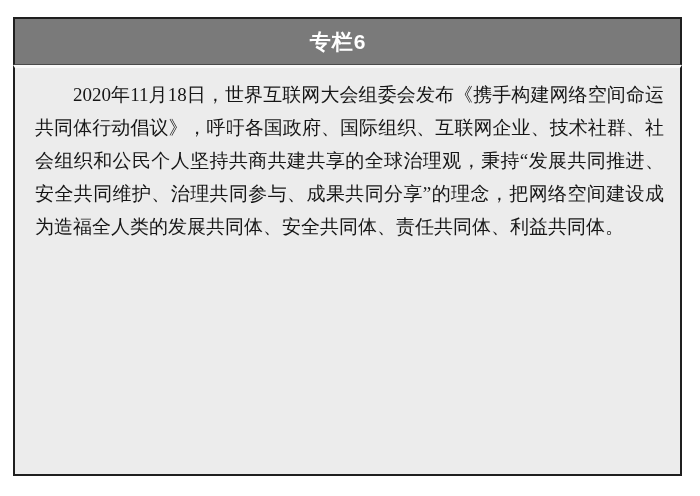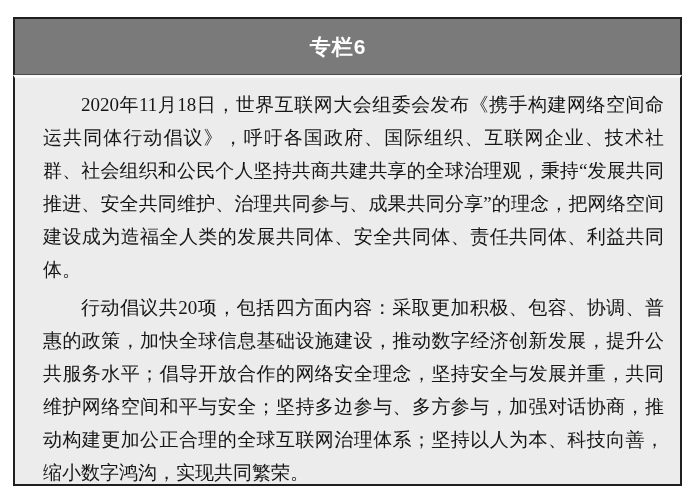--- a/index.html
+++ b/index.html
@@ -13,21 +13,21 @@
     overflow: hidden;
     font-family: "Liberation Serif", serif;
   }
   .panel {
     box-sizing: border-box;
     width: 669px;
     margin: 17px 18px 0 13px;
   }
   .panel-header {
     box-sizing: border-box;
-    height: 58px;
+    height: 48px;
     background: #7a7a7a;
     border: 2px solid #1f1f1f;
     border-bottom: 1px solid #4a4a4a;
     display: flex;
     align-items: center;
     justify-content: center;
     color: #ffffff;
     font-family: "Liberation Sans", sans-serif;
     font-weight: bold;
     font-size: 21px;
@@ -35,36 +35,35 @@
   }
   .panel-header .badge {
     margin-right: 0.9em;
   }
   .panel-body {
     box-sizing: border-box;
     height: 411px;
     background: #ececec;
     border: 2px solid #1f1f1f;
     border-top: 3px solid #f9f9f9;
-    padding: 10px 16px 0 28px;
+    padding: 10px 16px 0 20px;
     overflow: hidden;
     color: #161616;
     font-size: 19px;
     line-height: 33px;
     text-align: justify;
   }
   .panel-body p {
     margin: 0 0 5px 0;
     text-indent: 2em;
   }
 </style>
 </head>
 <body>
 
 <div class="panel">
   <div class="panel-header">
     <span class="badge">专栏6</span>
   </div>
   <div class="panel-body">
     <p>2020年11月18日，世界互联网大会组委会发布《携手构建网络空间命运共同体行动倡议》，呼吁各国政府、国际组织、互联网企业、技术社群、社会组织和公民个人坚持共商共建共享的全球治理观，秉持“发展共同推进、安全共同维护、治理共同参与、成果共同分享”的理念，把网络空间建设成为造福全人类的发展共同体、安全共同体、责任共同体、利益共同体。</p>
-    <p>行动倡议共20项，包括四方面内容：采取更加积极、包容、协调、普惠的政策，加快全球信息基础设施建设，推动数字经济创新发展，提升公共服务水平；倡导开放合作的网络安全理念，坚持安全与发展并重，共同维护网络空间和平与安全；坚持多边参与、多方参与，加强对话协商，推动构建更加公正合理的全球互联网治理体系；坚持以人为本、科技向善，缩小数字鸿沟，实现共同繁荣。</p>
   </div>
 </div>
 
 </body></html>

